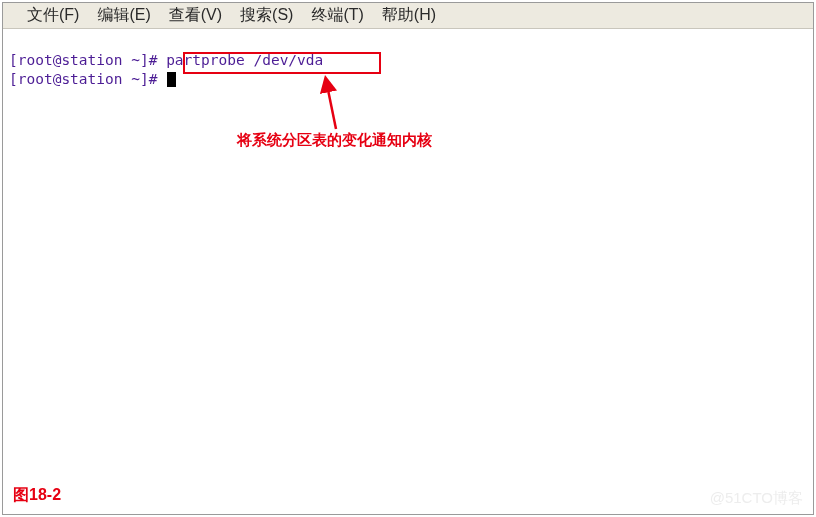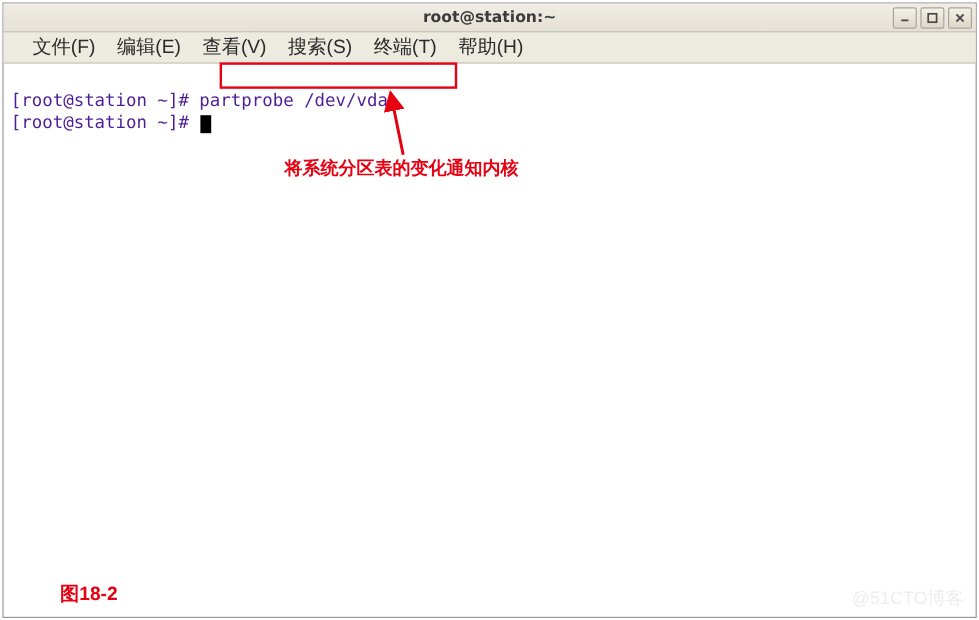--- a/index.html
+++ b/index.html
@@ -120,41 +120,20 @@
       color: #ededed;
       font-size: 15px;
       font-family: "SimSun", sans-serif;
     }
   </style>
 </head>
 <body>
 
 <div class="window">
 
-  <div class="titlebar">
-    <span class="titlebar-title">root@station:~</span>
-    <div class="titlebar-buttons">
-      <div class="tb-btn">
-        <svg width="10" height="10">
-            <line x1="2" y1="7" x2="8" y2="7" stroke="#4a4a4a" stroke-width="1.6"></line>
-          </svg>
-      </div>
-      <div class="tb-btn">
-        <svg width="10" height="10">
-            <rect x="1.5" y="1.5" width="7" height="7" fill="none" stroke="#4a4a4a" stroke-width="1.4"></rect>
-          </svg>
-      </div>
-      <div class="tb-btn">
-        <svg width="10" height="10">
-            <line x1="2" y1="2" x2="8" y2="8" stroke="#4a4a4a" stroke-width="1.6"></line>
-            <line x1="8" y1="2" x2="2" y2="8" stroke="#4a4a4a" stroke-width="1.6"></line>
-          </svg>
-      </div>
-    </div>
-  </div>
 
   <div class="menubar">
     <span class="menu-item">文件(F)</span>
     <span class="menu-item">编辑(E)</span>
     <span class="menu-item">查看(V)</span>
     <span class="menu-item">搜索(S)</span>
     <span class="menu-item">终端(T)</span>
     <span class="menu-item">帮助(H)</span>
   </div>
 
@@ -169,17 +148,17 @@
     <defs>
       <marker id="arrowhead" markerWidth="7" markerHeight="7" refX="5" refY="3.5" orient="auto">
         <polygon points="0 0, 7 3.5, 0 7" fill="#e60012"></polygon>
       </marker>
     </defs>
     <line x1="33" y1="55" x2="23" y2="6" stroke="#e60012" stroke-width="2.5" marker-end="url(#arrowhead)"></line>
   </svg>
 
   <div class="annotation-text" style="left:234px; top:128px;">将系统分区表的变化通知内核</div>
 
-  <div class="figure-label" style="left:10px; bottom:8px;margin-left:37px;">图18-2</div>
+  <div class="figure-label" style="left:10px; bottom:8px;">图18-2</div>
 
   <div class="watermark">@51CTO博客</div>
 
 </div>
 
 </body></html>

